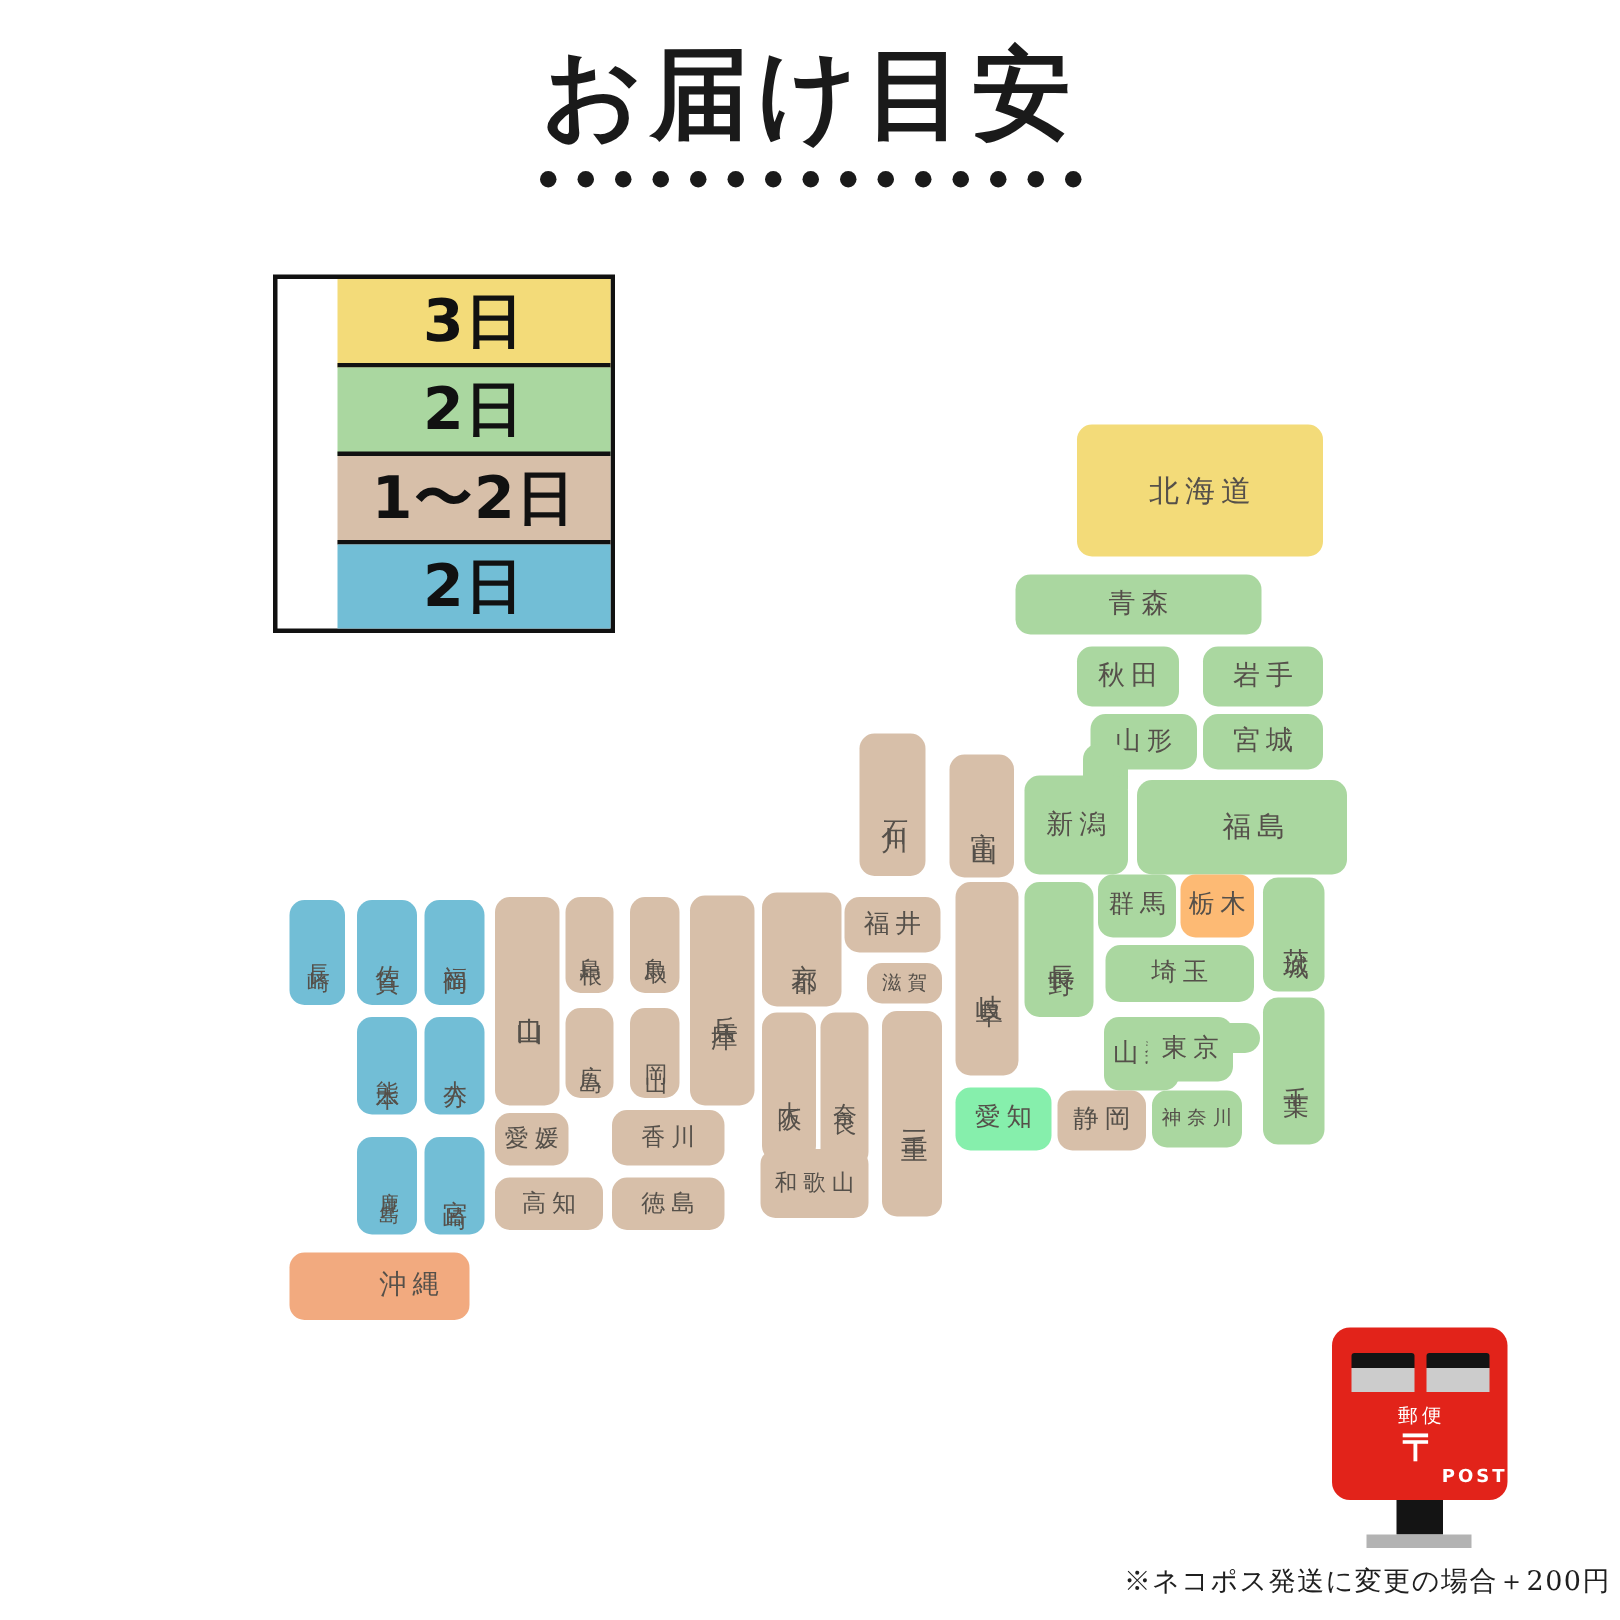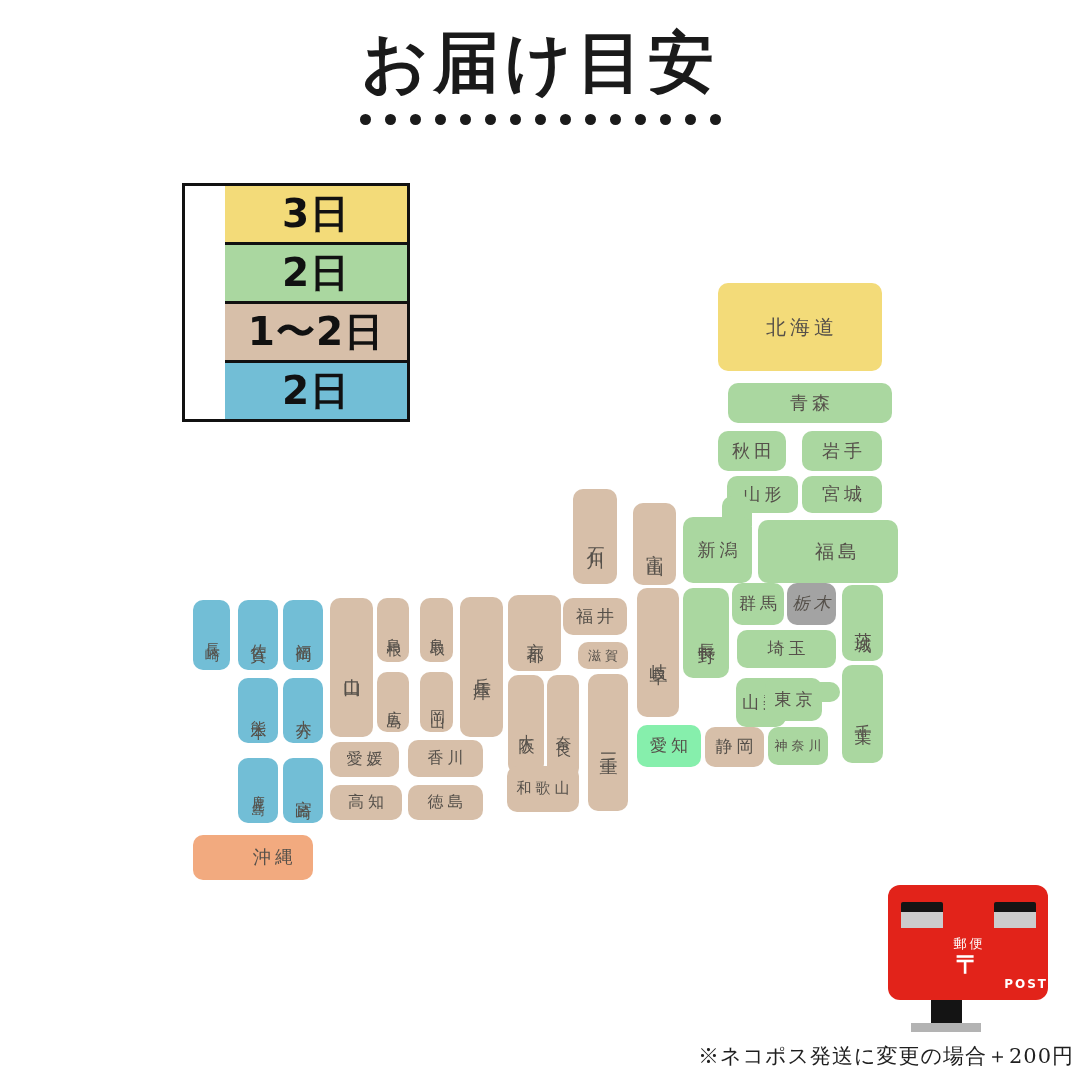--- a/index.html
+++ b/index.html
@@ -29,37 +29,37 @@
   .legend-label{font-size:39px;font-weight:700;color:#111;letter-spacing:1px;}
   .map{position:absolute;left:0;top:0;width:100%;height:100%;}
   .pref{
     position:absolute;display:flex;align-items:center;justify-content:center;
     border-radius:10px;line-height:1.05;
   }
   .pref.h{letter-spacing:4px;text-indent:4px;}
   .pref.v{writing-mode:vertical-rl;letter-spacing:4px;}
   .pref-ext{position:absolute;}
   .postbox{position:absolute;left:888px;top:885px;width:117px;height:147px;}
-  .pb-body{position:absolute;left:0;top:0;width:117px;height:115px;border-radius:12px;padding-left:43px;}
+  .pb-body{position:absolute;left:0;top:0;width:117px;height:115px;border-radius:12px;}
   .pb-slot{position:absolute;top:17px;width:42px;height:26px;}
   .pb-slot-left{left:13px;}
   .pb-slot-right{right:12px;}
   .pb-slot-top{height:10px;background:#141414;border-radius:2px 2px 0 0;}
   .pb-slot-bottom{height:16px;background:#cccccc;}
   .pb-yubin{position:absolute;top:50px;left:0;width:100%;text-align:center;
     color:#fff;font-size:13px;letter-spacing:3px;text-indent:3px;}
   .pb-mark{position:absolute;top:63px;left:0;width:100%;text-align:center;
     color:#fff;font-size:25px;font-weight:700;}
   .pb-post{position:absolute;top:92px;left:0;width:100%;text-align:right;
     color:#fff;font-size:12px;font-weight:700;letter-spacing:2px;text-indent:2px;}
   .pb-stand{position:absolute;left:43px;top:115px;width:31px;height:23px;background:#141414;}
   .pb-base{position:absolute;left:23px;top:138px;width:70px;height:9px;background:#b3b3b3;}
   .footnote{
     position:absolute;top:1042px;right:6px;left:0;text-align:right;
-    font-family:"DejaVu Serif",serif;font-size:21px;color:#1f1f1f;letter-spacing:1px;
+    font-family:"DejaVu Serif",serif;font-size:18px;color:#1f1f1f;letter-spacing:1px;
   }
 </style>
 </head>
 <body>
 
 <div class="canvas">
 
   <h1 class="page-title">お届け目安</h1>
 
   <div class="dots" id="dots">
@@ -90,33 +90,33 @@
       <div class="legend-row" style="background: rgb(215, 191, 169);">
         <span class="legend-label">1〜2日</span>
       </div>
       <div class="legend-row" style="background: rgb(114, 190, 214);">
         <span class="legend-label">2日</span>
       </div>
     </div>
 
   <div class="map" id="map">
       <div class="pref h" style="left: 718px; top: 283px; width: 164px; height: 88px; background: rgb(243, 219, 121); font-size: 20px; color: rgb(85, 80, 74);">北海道</div>
-      <div class="pref h" style="left: 728px; top: 383px; width: 164px; height: 40px; background: rgb(170, 215, 160); font-size: 18px; color: rgb(85, 80, 74);">青森</div>
+      <div class="pref h" style="left: 677px; top: 383px; width: 164px; height: 40px; background: rgb(170, 215, 160); font-size: 18px; color: rgb(85, 80, 74);">青森</div>
       <div class="pref h" style="left: 718px; top: 431px; width: 68px; height: 40px; background: rgb(170, 215, 160); font-size: 18px; color: rgb(85, 80, 74);">秋田</div>
       <div class="pref h" style="left: 802px; top: 431px; width: 80px; height: 40px; background: rgb(170, 215, 160); font-size: 18px; color: rgb(85, 80, 74);">岩手</div>
       <div class="pref h" style="left: 727px; top: 476px; width: 71px; height: 37px; background: rgb(170, 215, 160); font-size: 17px; color: rgb(85, 80, 74);">山形</div>
       <div class="pref h" style="left: 802px; top: 476px; width: 80px; height: 37px; background: rgb(170, 215, 160); font-size: 18px; color: rgb(85, 80, 74);">宮城</div>
       <div class="pref-ext" style="left: 722px; top: 496px; width: 30px; height: 30px; background: rgb(170, 215, 160); border-radius: 10px 10px 0px 0px;"></div>
       <div class="pref h" style="left: 683px; top: 517px; width: 69px; height: 66px; background: rgb(170, 215, 160); font-size: 18px; color: rgb(85, 80, 74);">新潟</div>
       <div class="pref h" style="left: 758px; top: 520px; width: 124px; height: 63px; background: rgb(170, 215, 160); font-size: 19px; color: rgb(85, 80, 74); padding-left: 16px;">福島</div>
       <div class="pref v" style="left: 573px; top: 489px; width: 44px; height: 95px; background: rgb(215, 191, 169); font-size: 18px; color: rgb(85, 80, 74);">石川</div>
       <div class="pref v" style="left: 633px; top: 503px; width: 43px; height: 82px; background: rgb(215, 191, 169); font-size: 18px; color: rgb(85, 80, 74);">富山</div>
       <div class="pref v" style="left: 683px; top: 588px; width: 46px; height: 90px; background: rgb(170, 215, 160); font-size: 18px; color: rgb(85, 80, 74);">長野</div>
       <div class="pref h" style="left: 732px; top: 583px; width: 52px; height: 42px; background: rgb(170, 215, 160); font-size: 17px; color: rgb(85, 80, 74);">群馬</div>
-      <div class="pref h" style="left: 787px; top: 583px; width: 49px; height: 42px; background: #a3a3a3; font-size: 17px; color: rgb(85, 80, 74); font-style: italic;">栃木</div>
+      <div class="pref h" style="left: 787px; top: 583px; width: 49px; height: 42px; background: #fdba74; font-size: 17px; color: rgb(85, 80, 74);">栃木</div>
       <div class="pref v" style="left: 842px; top: 585px; width: 41px; height: 76px; background: rgb(170, 215, 160); font-size: 17px; color: rgb(85, 80, 74);">茨城</div>
       <div class="pref h" style="left: 737px; top: 630px; width: 99px; height: 38px; background: rgb(170, 215, 160); font-size: 17px; color: rgb(85, 80, 74);">埼玉</div>
       <div class="pref h" style="left: 736px; top: 678px; width: 50px; height: 49px; background: rgb(170, 215, 160); font-size: 17px; color: rgb(85, 80, 74); text-align: center;">山梨</div>
       <div class="pref-ext" style="left: 816px; top: 682px; width: 24px; height: 20px; background: rgb(170, 215, 160); border-radius: 0px 10px 10px 0px;"></div>
       <div class="pref h" style="left: 765px; top: 678px; width: 57px; height: 43px; background: rgb(170, 215, 160); font-size: 17px; color: rgb(85, 80, 74);">東京</div>
       <div class="pref v" style="left: 842px; top: 665px; width: 41px; height: 98px; background: rgb(170, 215, 160); font-size: 17px; color: rgb(85, 80, 74);">千葉</div>
       <div class="pref h" style="left: 768px; top: 727px; width: 60px; height: 38px; background: rgb(170, 215, 160); font-size: 13px; color: rgb(85, 80, 74);">神奈川</div>
       <div class="pref h" style="left: 705px; top: 727px; width: 59px; height: 40px; background: rgb(215, 191, 169); font-size: 17px; color: rgb(85, 80, 74);">静岡</div>
       <div class="pref h" style="left: 563px; top: 598px; width: 64px; height: 37px; background: rgb(215, 191, 169); font-size: 17px; color: rgb(85, 80, 74);">福井</div>
       <div class="pref h" style="left: 578px; top: 642px; width: 50px; height: 27px; background: rgb(215, 191, 169); font-size: 13px; color: rgb(85, 80, 74);">滋賀</div>
@@ -126,21 +126,21 @@
       <div class="pref v" style="left: 588px; top: 674px; width: 40px; height: 137px; background: rgb(215, 191, 169); font-size: 18px; color: rgb(85, 80, 74);">三重</div>
       <div class="pref v" style="left: 547px; top: 675px; width: 32px; height: 103px; background: rgb(215, 191, 169); font-size: 16px; color: rgb(85, 80, 74);">奈良</div>
       <div class="pref v" style="left: 508px; top: 675px; width: 36px; height: 99px; background: rgb(215, 191, 169); font-size: 16px; color: rgb(85, 80, 74);">大阪</div>
       <div class="pref h" style="left: 507px; top: 766px; width: 72px; height: 46px; background: rgb(215, 191, 169); font-size: 15px; color: rgb(85, 80, 74);">和歌山</div>
       <div class="pref v" style="left: 460px; top: 597px; width: 43px; height: 140px; background: rgb(215, 191, 169); font-size: 18px; color: rgb(85, 80, 74);">兵庫</div>
       <div class="pref v" style="left: 420px; top: 598px; width: 33px; height: 64px; background: rgb(215, 191, 169); font-size: 15px; color: rgb(85, 80, 74);">鳥取</div>
       <div class="pref v" style="left: 420px; top: 672px; width: 33px; height: 60px; background: rgb(215, 191, 169); font-size: 15px; color: rgb(85, 80, 74);">岡山</div>
       <div class="pref v" style="left: 377px; top: 598px; width: 32px; height: 64px; background: rgb(215, 191, 169); font-size: 15px; color: rgb(85, 80, 74);">島根</div>
       <div class="pref v" style="left: 377px; top: 672px; width: 32px; height: 60px; background: rgb(215, 191, 169); font-size: 15px; color: rgb(85, 80, 74);">広島</div>
       <div class="pref v" style="left: 330px; top: 598px; width: 43px; height: 139px; background: rgb(215, 191, 169); font-size: 18px; color: rgb(85, 80, 74);">山口</div>
-      <div class="pref h" style="left: 330px; top: 742px; width: 69px; height: 35px; background: rgb(215, 191, 169); font-size: 16px; color: rgb(85, 80, 74);">愛媛</div>
+      <div class="pref h" style="left: 330px; top: 742px; width: 49px; height: 35px; background: rgb(215, 191, 169); font-size: 16px; color: rgb(85, 80, 74);">愛媛</div>
       <div class="pref h" style="left: 408px; top: 740px; width: 75px; height: 37px; background: rgb(215, 191, 169); font-size: 16px; color: rgb(85, 80, 74);">香川</div>
       <div class="pref h" style="left: 330px; top: 785px; width: 72px; height: 35px; background: rgb(215, 191, 169); font-size: 16px; color: rgb(85, 80, 74);">高知</div>
       <div class="pref h" style="left: 408px; top: 785px; width: 75px; height: 35px; background: rgb(215, 191, 169); font-size: 16px; color: rgb(85, 80, 74);">徳島</div>
       <div class="pref v" style="left: 193px; top: 600px; width: 37px; height: 70px; background: rgb(114, 190, 214); font-size: 15px; color: rgb(85, 80, 74);">長崎</div>
       <div class="pref v" style="left: 238px; top: 600px; width: 40px; height: 70px; background: rgb(114, 190, 214); font-size: 16px; color: rgb(85, 80, 74);">佐賀</div>
       <div class="pref v" style="left: 283px; top: 600px; width: 40px; height: 70px; background: rgb(114, 190, 214); font-size: 16px; color: rgb(85, 80, 74);">福岡</div>
       <div class="pref v" style="left: 238px; top: 678px; width: 40px; height: 65px; background: rgb(114, 190, 214); font-size: 16px; color: rgb(85, 80, 74);">熊本</div>
       <div class="pref v" style="left: 283px; top: 678px; width: 40px; height: 65px; background: rgb(114, 190, 214); font-size: 16px; color: rgb(85, 80, 74);">大分</div>
       <div class="pref v" style="left: 238px; top: 758px; width: 40px; height: 65px; background: rgb(114, 190, 214); font-size: 13px; color: rgb(85, 80, 74);">鹿児島</div>
       <div class="pref v" style="left: 283px; top: 758px; width: 40px; height: 65px; background: rgb(114, 190, 214); font-size: 16px; color: rgb(85, 80, 74);">宮崎</div>

